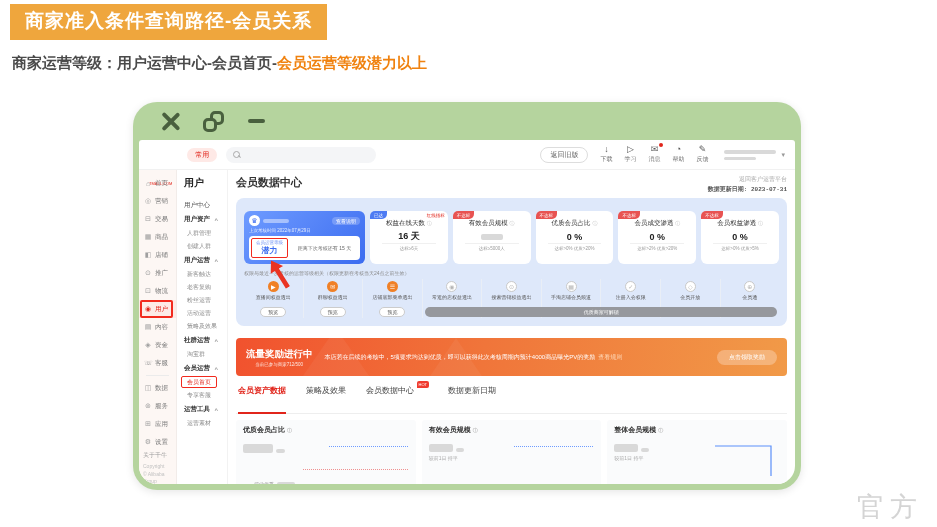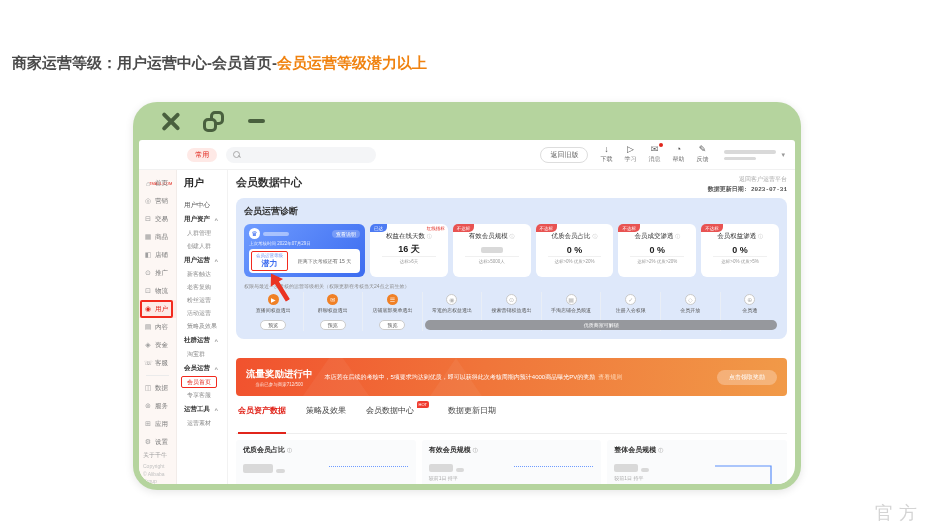--- a/index.html
+++ b/index.html
@@ -5,21 +5,21 @@
   * { margin:0; padding:0; box-sizing:border-box; }
   html,body { background:#fff; }
   body { font-family:"Liberation Sans", sans-serif; }
   .stage { position:relative; width:937px; height:527px; background:#fff; overflow:hidden; }
 
   
   .banner { position:absolute; left:10px; top:4px; background:#EFA63D; color:#fff;
             font-size:19px; font-weight:bold; padding:4px 15px 6px; letter-spacing:1px; }
   .path   { position:absolute; left:12px; top:54px; font-size:15px; font-weight:bold; color:#4a4a4a; }
   .path .hl { color:#F0820F; }
-  .watermark { position:absolute; right:14px; bottom:2px; font-size:18px; color:#D4D4D4; letter-spacing:6px; }
+  .watermark { position:absolute; right:14px; bottom:2px; font-size:27px; color:#D4D4D4; letter-spacing:6px; }
 
   
   .window { position:absolute; left:133px; top:102px; width:668px; height:388px;
             background:#B5D49E; border-radius:24px; box-shadow:0 2px 8px rgba(0,0,0,.10); }
   .titlebar { height:38px; display:flex; align-items:center; gap:24px; padding-left:28px; }
   .tb-x { position:relative; width:18px; height:18px; }
   .tb-x i { position:absolute; left:8px; top:-2px; width:3.5px; height:23px; background:#49603E; border-radius:2px; display:block; }
   .tb-x i:first-child { transform:rotate(45deg); } .tb-x i:last-child { transform:rotate(-45deg); }
   .tb-copy { position:relative; width:21px; height:21px; }
   .tb-copy .b { position:absolute; right:0; top:0; width:14px; height:14px; border:3px solid #49603E; border-radius:5px; }
@@ -111,21 +111,21 @@
   .perk + .perk { border-left:1px solid #E9EEF6; }
   .pic { width:11px; height:11px; border-radius:50%; margin:0 auto; display:flex; align-items:center; justify-content:center; font-size:6px; }
   .perk.on .pic { background:#F08026; color:#fff; }
   .perk.off .pic { border:1px solid #C9C9C9; color:#B5B5B5; background:#fff; }
   .pname { font-size:5px; color:#555; margin-top:2px; white-space:nowrap; }
   .pv { display:inline-block; border:1px solid #CCC; border-radius:7px; font-size:5px; color:#555; padding:1px 7px; margin-top:3px; background:#fff; }
   .lockbar { position:absolute; left:calc(33.33% + 3px); right:2px; bottom:2px; height:10px; background:#96989D; border-radius:6px;
              color:#fff; font-size:5px; display:flex; align-items:center; justify-content:center; }
 
   
-  .reward { margin-top:19px; height:38px; border-radius:4px; color:#fff; position:relative; overflow:hidden;
+  .reward { margin-top:12px; height:38px; border-radius:4px; color:#fff; position:relative; overflow:hidden;
             background:linear-gradient(100deg,#F1522E 0%,#F0753A 45%,#F19A48 100%);
             display:flex; align-items:center; padding:13px 10px; }
   .reward:before { content:""; position:absolute; left:60px; top:-10px; border-left:40px solid transparent; border-right:40px solid transparent;
                    border-bottom:58px solid rgba(255,255,255,.05); }
   .reward:after { content:""; position:absolute; left:190px; top:0px; border-left:30px solid transparent; border-right:30px solid transparent;
                   border-bottom:44px solid rgba(255,255,255,.05); }
   .rw-left { flex:0 0 auto; text-align:center; margin-right:12px; position:relative; z-index:1; }
   .rw-title { font-size:9.5px; font-weight:bold; }
   .rw-sub { font-size:4.5px; opacity:.85; margin-top:1px; }
   .rw-desc { font-size:6px; flex:1; min-width:0; position:relative; z-index:1; }
@@ -148,20 +148,21 @@
   .dash-red { width:8px; border-top:1.5px solid #E1251B; }
   .dot-blue { position:absolute; right:8px; top:26px; width:44%; border-top:1px dotted #6E9BFF; }
   .dot-red  { position:absolute; right:8px; bottom:14px; width:58%; border-top:1px dotted #F09090; }
   .sc-svg { position:absolute; right:6px; top:18px; }
 </style>
 </head>
 <body>
 
 <div class="stage">
 
+  <div class="banner">商家准入条件查询路径-会员关系</div>
   <div class="path">
     <span>商家运营等级：用户运营中心-会员首页-</span><span class="hl">会员运营等级潜力以上</span>
   </div>
   <div class="watermark">官方</div>
 
   <div class="window">
     <div class="titlebar">
       <div class="tb-x">
           <i></i>
           <i></i>
@@ -317,21 +318,20 @@
         <div class="main">
           <div class="main-head">
             <div class="main-title">会员数据中心</div>
             <div class="main-meta">
               <div class="back-link">返回客户运营平台</div>
               <div class="updated">数据更新日期: 2023-07-31</div>
             </div>
           </div>
 
           <div class="diag">
-            <div class="diag-title">会员运营诊断</div>
             <div class="cards">
 
               <div class="bluecard">
                 <div class="bc-top">
                   <span class="bc-ic">♛</span>
                   <span class="blur" style="width:26px;height:4px;background:rgba(255,255,255,.45);"></span>
                   <span class="bc-view">查看说明</span>
                 </div>
                 <div class="bc-date">上次考核时间 2022年07月29日</div>
                 <div class="bc-white">

